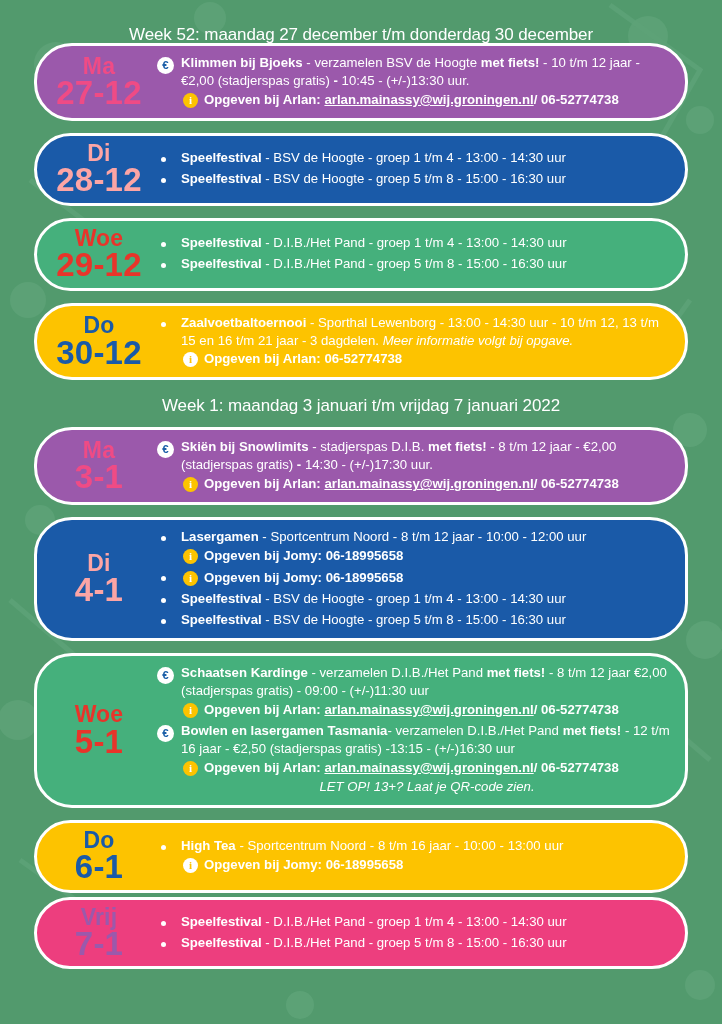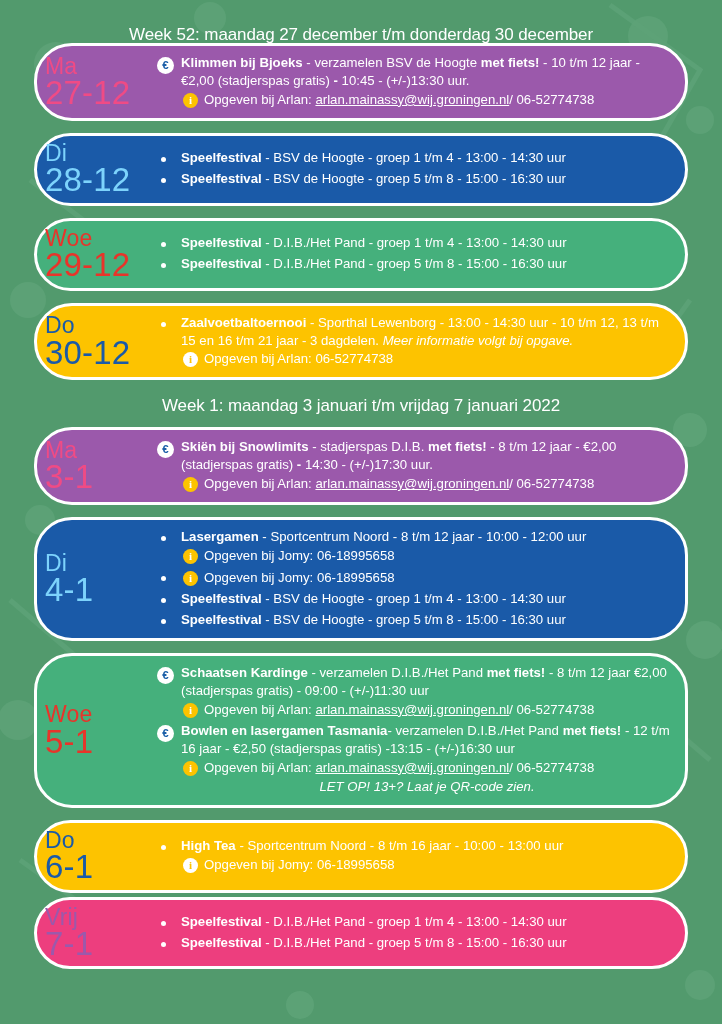--- a/index.html
+++ b/index.html
@@ -51,22 +51,23 @@
     border: 3px solid #ffffff;
     border-radius: 38px;
     display: flex;
     align-items: center;
     padding: 6px 14px 6px 8px;
     min-height: 60px;
   }
 
   .daycol {
     flex: 0 0 112px;
+    text-align: center;
     line-height: 0.98;
-    font-weight: normal;
+    font-weight: bold;
     padding-right: 4px;
     user-select: none;
   }
   .daycol .dow {
     display: block;
     font-size: 23px;
     letter-spacing: 0.2px;
   }
   .daycol .dnum {
     display: block;
@@ -150,38 +151,39 @@
   .subline {
     display: flex;
     align-items: flex-start;
     margin-top: 1px;
     padding-left: 2px;
   }
   .subline .stext {
     font-size: 13.2px;
     line-height: 1.36;
     color: #ffffff;
+    font-weight: bold;
   }
 
   .noteline {
     font-size: 13.2px;
     line-height: 1.36;
     color: #ffffff;
     font-style: italic;
     padding-left: 2px;
     margin-top: 1px;
     text-align: center;
   }
 
   
   .card-purple { background: #9b59ab; }
   .card-purple .daycol { color: #ef4b85; }
 
   .card-blue   { background: #1a5aa8; }
-  .card-blue .daycol { color: #7dd3fc; }
+  .card-blue .daycol { color: #fca5a5; }
 
   .card-green  { background: #45b07c; }
   .card-green .daycol { color: #e8342a; }
 
   .card-yellow { background: #fdc300; }
   .card-yellow .daycol { color: #1a5aa8; }
   .card-yellow .itext,
   .card-yellow .stext,
   .card-yellow .noteline { color: #ffffff; }
   .card-yellow .bullet-dot { background: #ffffff; }

